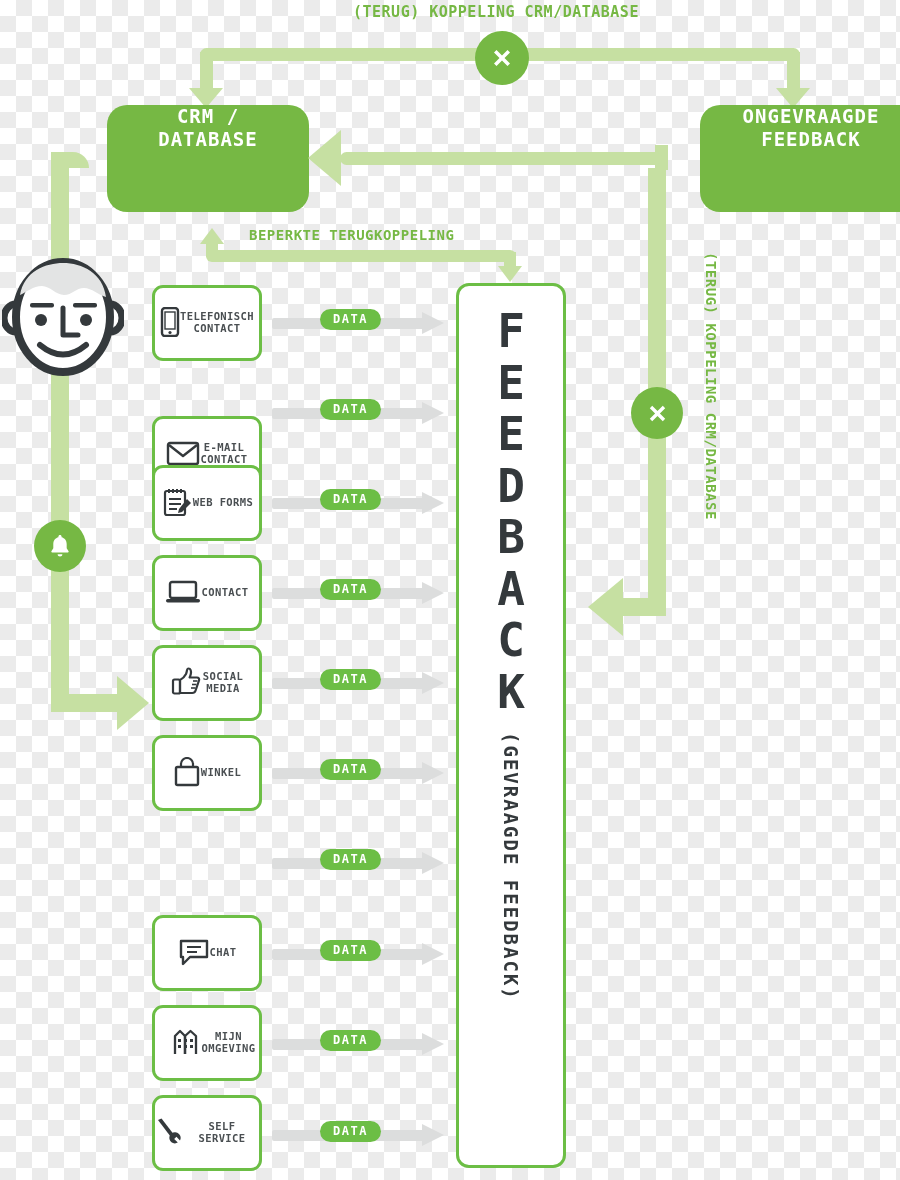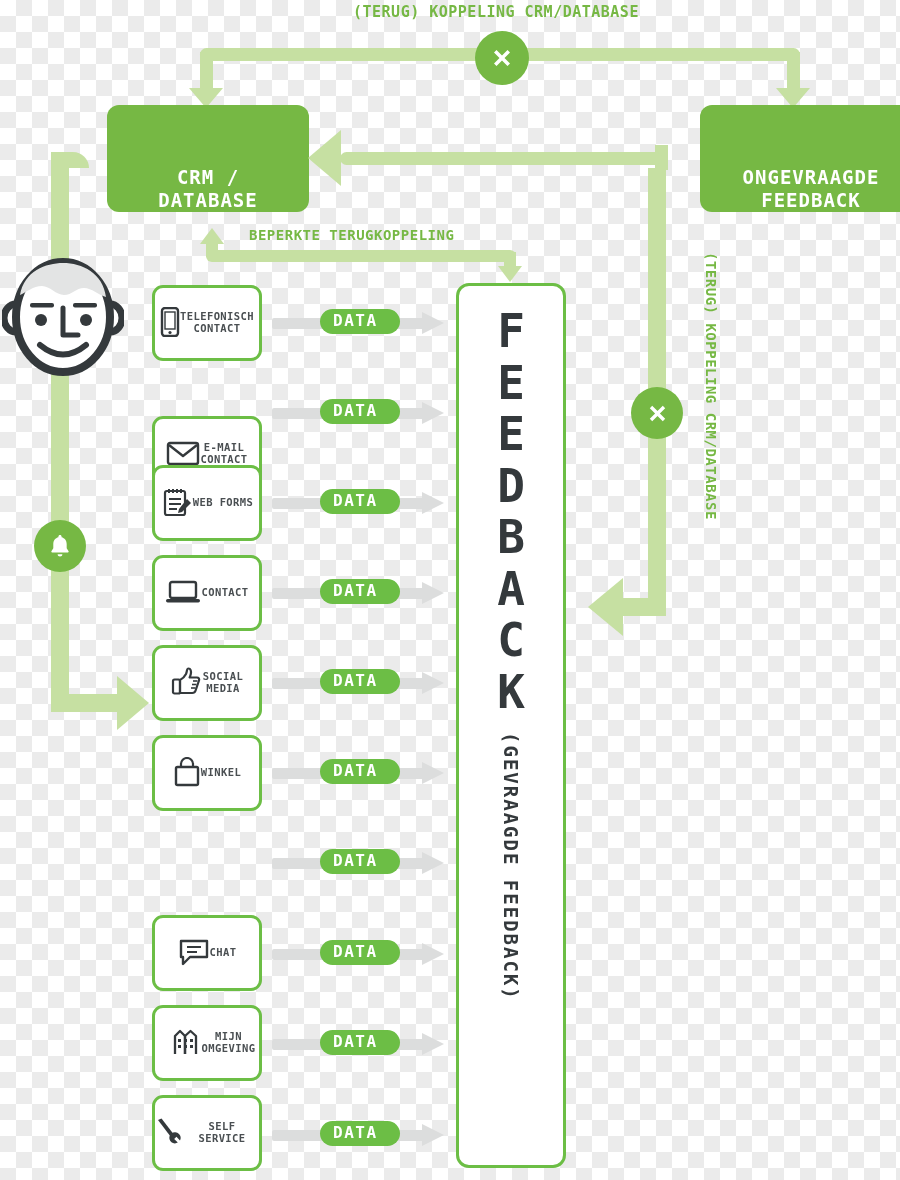--- a/index.html
+++ b/index.html
@@ -18,23 +18,23 @@
       linear-gradient(45deg,#ebebeb 25%,transparent 25%,transparent 75%,#ebebeb 75%);
     background-size:32px 32px;
     background-position:0 0,16px 16px;
   }
   .abs{position:absolute;}
 
   
   .greenbox{
     position:absolute;
     background:#76b844;
-    border-radius:12px;
+    border-radius:20px;
     color:#ffffff;
-    display:flex;align-items:flex-end;justify-content:center;
+    display:flex;align-items:flex-start;justify-content:center;
     text-align:center;
     font-weight:700;
     letter-spacing:1px;
     line-height:1.22;
     font-size:19px;
   }
   #crm-box{left:107px;top:105px;width:202px;height:107px;}
   #ongevraagde-box{left:700px;top:105px;width:222px;height:107px;}
 
   
@@ -107,22 +107,22 @@
   .flowrow{position:absolute;left:272px;width:185px;height:22px;}
   .flowbar{position:absolute;left:0;top:6px;width:152px;height:11px;background:#dcdddd;border-radius:2px;}
   .flowhead{
     position:absolute;left:150px;top:0px;width:0;height:0;
     border-top:11px solid transparent;border-bottom:11px solid transparent;
     border-left:22px solid #dcdddd;
   }
   .pill{
     position:absolute;left:48px;top:-3px;
     background:#6cbe45;border-radius:13px;
-    padding:4px 22px 5px 13px;
-    color:#ffffff;font-size:16px;font-weight:700;letter-spacing:1.5px;
+    padding:4px 13px 5px 13px;
+    color:#ffffff;font-size:12px;font-weight:700;letter-spacing:1.5px;
     line-height:1;
   }
 
   
   #feedback-col{
     position:absolute;left:456px;top:283px;width:110px;height:885px;
     background:#ffffff;border:3px solid #6cbe45;border-radius:13px;
     box-sizing:border-box;
     display:flex;flex-direction:column;align-items:center;
   }

